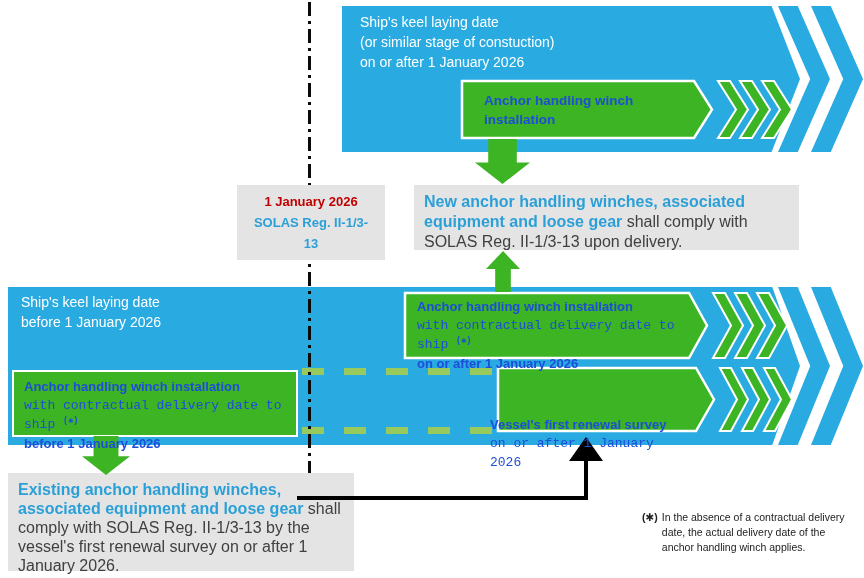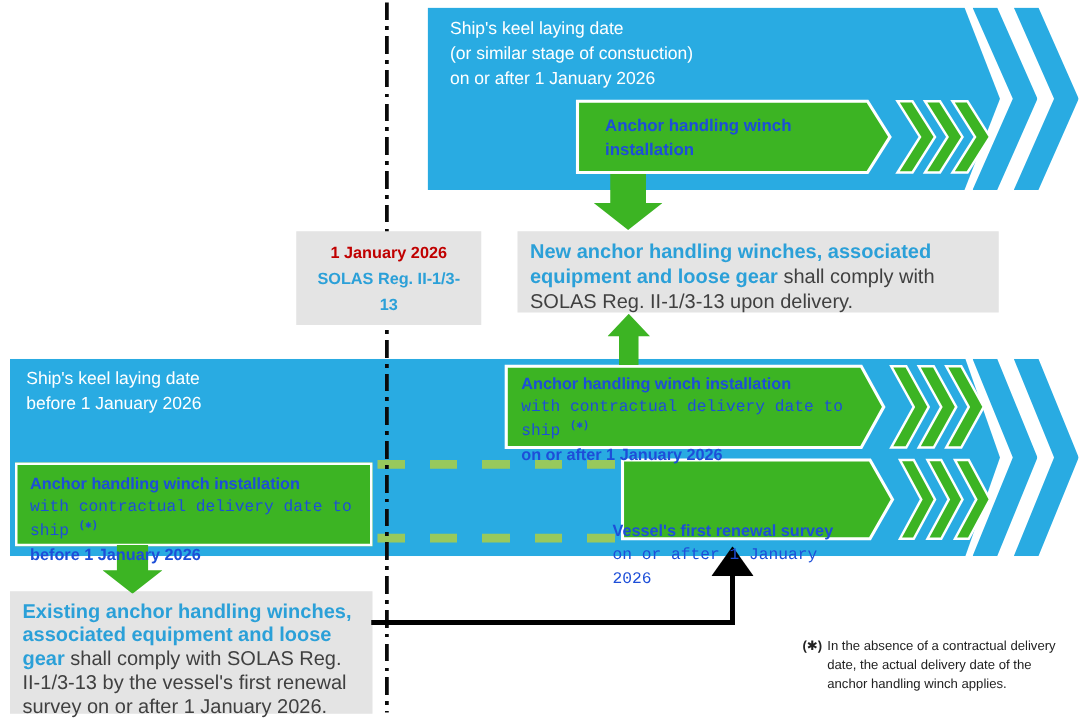--- a/index.html
+++ b/index.html
@@ -129,21 +129,21 @@
     <path d="M246,2 h11 l17,31.5 l-17,31.5 h-11 l17,-31.5 Z" fill="#3CB423" stroke="#fff" stroke-width="2"></path>
     <path d="M268,2 h11 l17,31.5 l-17,31.5 h-11 l17,-31.5 Z" fill="#3CB423" stroke="#fff" stroke-width="2"></path>
   </svg>
   <div class="abs gbox-text" style="left:490px;top:371px;width:178px;margin-top:44px;">
     <div class="gb-b">Vessel's first renewal survey</div>
     <div class="gb-n">on or after 1 January 2026</div>
   </div>
 
   <div class="abs garrow arrow-down" style="left:82px;top:436px;width:48px;height:39px;"></div>
 
-  <div class="abs note tight" style="left:8px;top:473px;width:290px;height:98px;">
+  <div class="abs note tight" style="left:8px;top:473px;width:346px;height:98px;">
     <span class="hl-blue">Existing anchor handling winches, associated equipment and loose gear</span><span> shall comply with SOLAS Reg. II-1/3-13 by the vessel's first renewal survey on or after 1 January 2026.</span>
   </div>
 
   <div class="abs blk" style="left:297px;top:496px;width:291px;height:4px;"></div>
   <div class="abs blk" style="left:584px;top:459px;width:4px;height:41px;"></div>
   <div class="abs blk arrow-head-up" style="left:569px;top:437px;width:34px;height:24px;"></div>
 
   <div class="abs footnote" style="left:642px;top:510px;width:218px;">
     <span class="fmk">(✱)</span>
     <span>In the absence of a contractual delivery date, the actual delivery date of the anchor handling winch applies.</span>

